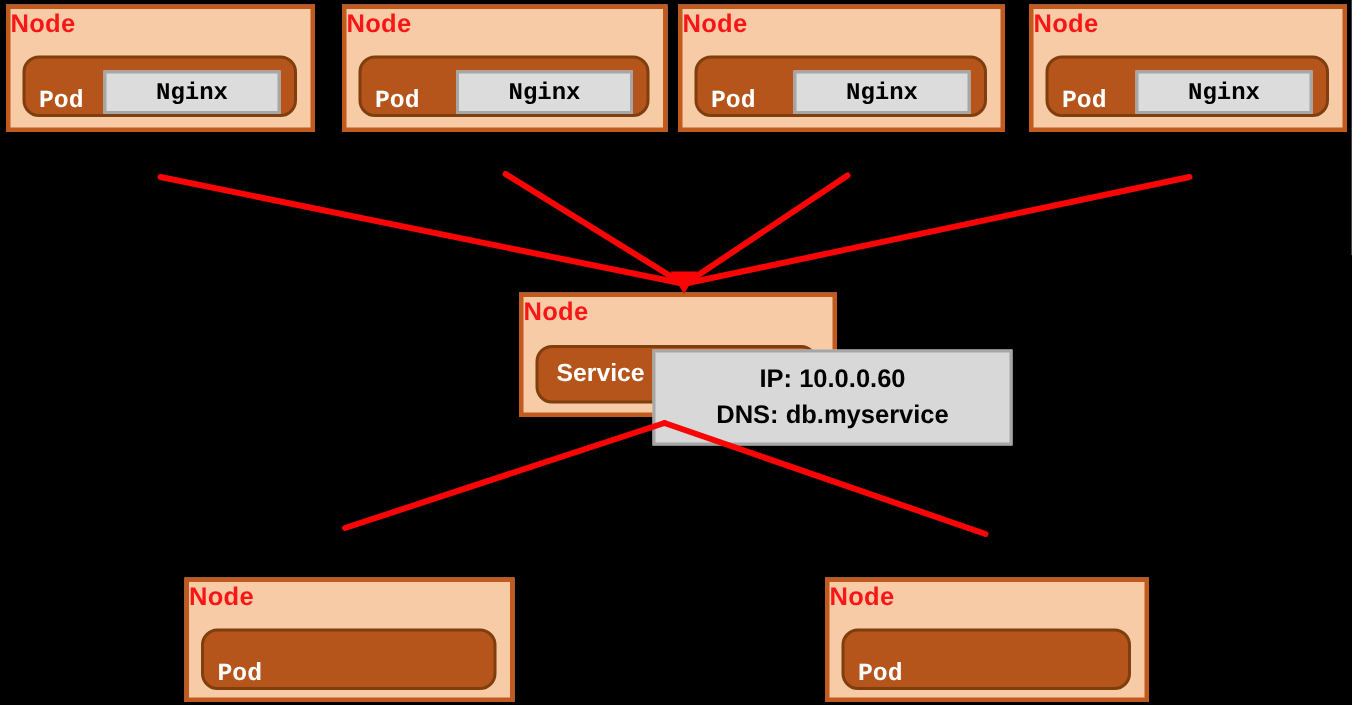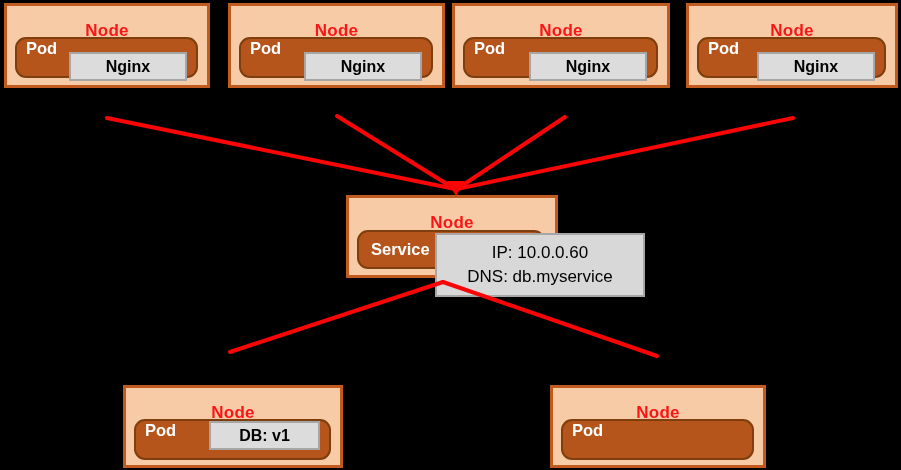--- a/index.html
+++ b/index.html
@@ -14,40 +14,40 @@
     background: var(--background, #000);
     overflow: hidden;
   }
   .node {
     position: absolute;
     background: var(--node-fill);
     border: 3px solid var(--node-border);
     box-sizing: border-box;
   }
   .node-title {
-    text-align: center;
     color: var(--title-color);
     font-weight: bold;
     font-size: 17px;
-    margin-top: 15px;
+    margin-top: 0;
     letter-spacing: 0.2px;
   }
   .pod {
     position: absolute;
     left: 8px;
     right: 9px;
     top: 31px;
     height: 41px;
     background: var(--pod-fill);
     border: 2.5px solid var(--pod-border);
     border-radius: 11px;
     box-sizing: border-box;
     display: flex;
-    align-items: flex-start;
+    align-items: flex-end;
     padding: 0 9px;
+    font-family: Liberation Mono, monospace;
   }
   .pod-label {
     color: var(--pod-label-color);
     font-weight: bold;
     font-size: 16.5px;
   }
   .chip {
     margin-left: auto;
     height: 29px;
     background: var(--chip-fill);
@@ -74,30 +74,30 @@
     border-radius: 11px;
     box-sizing: border-box;
     display: flex;
     align-items: center;
     padding: 0 12px;
   }
   .tooltip {
     position: absolute;
     left: 435px;
     top: 233px;
-    width: 210px;
+    width: 240px;
     height: 64px;
     background: var(--tooltip-fill);
     border: 2px solid var(--tooltip-border);
     box-sizing: border-box;
     display: flex;
     flex-direction: column;
     align-items: center;
     justify-content: center;
-    font-weight: normal;
+    font-weight: bold;
     font-size: 17px;
     line-height: 1.4;
     color: var(--chip-text-color);
     z-index: 5;
   }
   #edges {
     position: absolute;
     left: 0;
     top: 0;
     z-index: 10;
@@ -163,21 +163,20 @@
 
   <div class="tooltip">
     <span>IP: 10.0.0.60</span>
     <span>DNS: db.myservice</span>
   </div>
 
   <div class="node" id="b1">
     <div class="node-title">Node</div>
     <div class="pod">
       <span class="pod-label">Pod</span>
-      <span class="chip chip-bottom">DB: v1</span>
     </div>
   </div>
 
   <div class="node" id="b2">
     <div class="node-title">Node</div>
     <div class="pod">
       <span class="pod-label">Pod</span>
     </div>
   </div>
 

